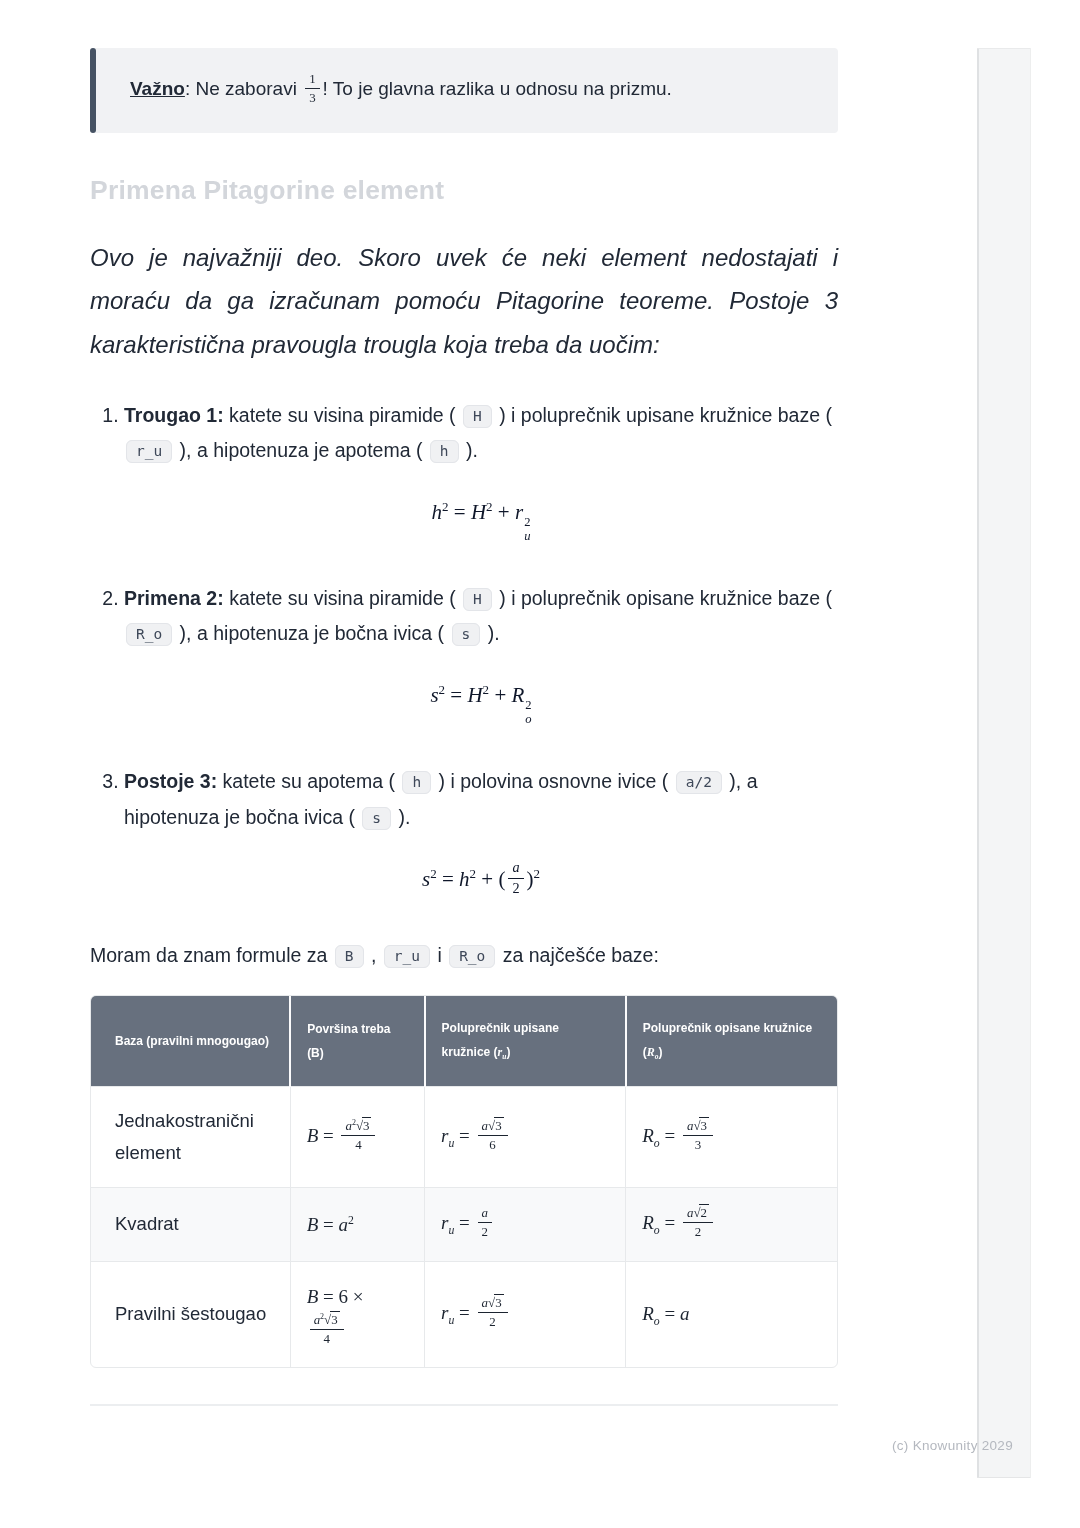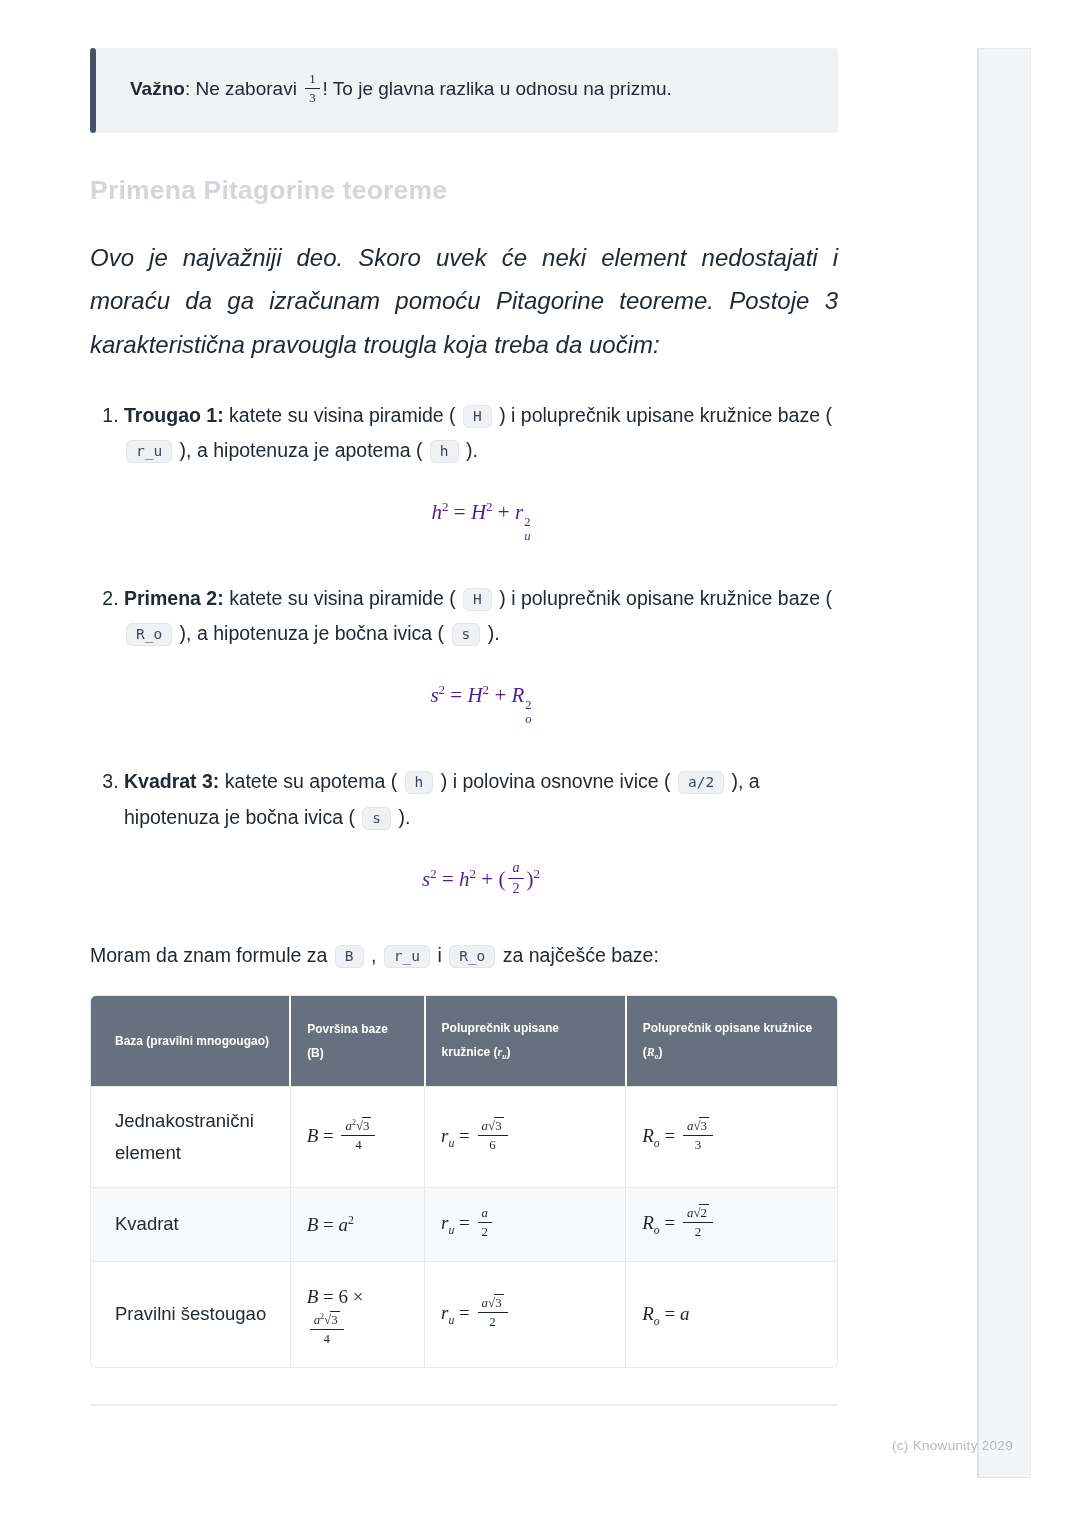--- a/index.html
+++ b/index.html
@@ -20,32 +20,32 @@
     width:1080px;height:1528px;position:relative;overflow:hidden;
     background:#ffffff;color:var(--text);
     font-family:"Liberation Sans",sans-serif;
   }
   .content{position:absolute;left:90px;top:48px;width:748px;}
 
   
   .callout{display:flex;background:var(--callout-bg);border-radius:4px;}
   .callout-bar{flex:0 0 6px;width:6px;background:var(--accent-bar);border-radius:4px;}
   .callout-body{padding:25px 28px 25px 34px;font-size:19px;line-height:1.5;}
-  .callout-body strong{font-weight:700;}
+  .callout-body strong{font-weight:700;text-decoration:underline;}
 
   
   .section-heading{margin:42px 0 0;font-size:26.5px;font-weight:600;color:var(--heading);letter-spacing:.2px;}
 
   
   .intro{margin:30px 0 0;font-size:24px;line-height:1.8;text-align:justify;font-style:italic;}
   ol.tri-list{margin:20px 0 0;padding-left:34px;}
   ol.tri-list li{font-size:19.5px;line-height:1.8;margin-top:32px;}
   .math-display{
     text-align:center;font-size:21px;margin:26px 0 38px;
-    font-family:"Liberation Serif",serif;color:#4c1d95;
+    font-family:"Liberation Serif",serif;color:#0f172a;
   }
   .note{margin:14px 0 0;font-size:19.5px;line-height:1.8;}
 
   
   .code{
     font-family:"DejaVu Sans Mono",monospace;font-size:14.5px;
     background:var(--code-bg);border:1px solid #e3e5e9;border-radius:6px;
     padding:2px 9px 3px;color:#3e4859;margin:0 2px;vertical-align:1px;white-space:nowrap;
   }
 
@@ -106,62 +106,62 @@
 <div class="content">
 
   <div class="callout">
     <div class="callout-bar"></div>
     <div class="callout-body"><strong>Važno</strong>: Ne zaboravi <span class="math"><span class="frac">
             <span class="fnum"><span class="mn">1</span></span>
             <span class="fden"><span class="mn">3</span></span>
           </span></span>! To je glavna razlika u odnosu na prizmu.</div>
   </div>
 
-  <h2 class="section-heading">Primena Pitagorine teoreme</h2>
+  <h2 class="section-heading">Primena Pitagorine element</h2>
 
   <p class="intro">Ovo je najvažniji deo. Skoro uvek će neki element nedostajati i moraću da ga izračunam pomoću Pitagorine teoreme. Postoje 3 karakteristična pravougla trougla koja treba da uočim:</p>
 
   <ol class="tri-list">
     <li>
       <div class="li-text"><strong>Trougao 1:</strong> katete su visina piramide ( <span class="code">H</span> ) i poluprečnik upisane kružnice baze ( <span class="code">r_u</span> ), a hipotenuza je apotema ( <span class="code">h</span> ).</div>
       <div class="math-display math"><span class="mi">h</span><sup class="sp"><span class="mn">2</span></sup> <span class="mn">=</span> <span class="mi">H</span><sup class="sp"><span class="mn">2</span></sup> <span class="mn">+</span> <span class="mi">r</span><span class="msupsub">
             <span class="msup"><span class="mn">2</span></span>
             <span class="msub"><span class="mi">u</span></span>
           </span></div>
     </li>
     <li>
       <div class="li-text"><strong>Primena 2:</strong> katete su visina piramide ( <span class="code">H</span> ) i poluprečnik opisane kružnice baze ( <span class="code">R_o</span> ), a hipotenuza je bočna ivica ( <span class="code">s</span> ).</div>
       <div class="math-display math"><span class="mi">s</span><sup class="sp"><span class="mn">2</span></sup> <span class="mn">=</span> <span class="mi">H</span><sup class="sp"><span class="mn">2</span></sup> <span class="mn">+</span> <span class="mi">R</span><span class="msupsub">
             <span class="msup"><span class="mn">2</span></span>
             <span class="msub"><span class="mi">o</span></span>
           </span></div>
     </li>
     <li>
-      <div class="li-text"><strong>Kvadrat 3:</strong> katete su apotema ( <span class="code">h</span> ) i polovina osnovne ivice ( <span class="code">a/2</span> ), a hipotenuza je bočna ivica ( <span class="code">s</span> ).</div>
+      <div class="li-text"><strong>Postoje 3:</strong> katete su apotema ( <span class="code">h</span> ) i polovina osnovne ivice ( <span class="code">a/2</span> ), a hipotenuza je bočna ivica ( <span class="code">s</span> ).</div>
       <div class="math-display math"><span class="mi">s</span><sup class="sp"><span class="mn">2</span></sup> <span class="mn">=</span> <span class="mi">h</span><sup class="sp"><span class="mn">2</span></sup> <span class="mn">+</span> <span class="mn">(</span><span class="frac">
             <span class="fnum"><span class="mi">a</span></span>
             <span class="fden"><span class="mn">2</span></span>
           </span><span class="mn">)</span><sup class="sp"><span class="mn">2</span></sup></div>
     </li>
   </ol>
 
   <p class="note">Moram da znam formule za <span class="code">B</span> , <span class="code">r_u</span> i <span class="code">R_o</span> za najčešće baze:</p>
 
   <div class="table-wrap">
     <table>
       <colgroup>
         <col style="width:197px">
           <col style="width:133px">
           <col style="width:199px">
           <col style="width:209px">
       </colgroup>
       <thead>
           <tr id="thead-row">
             <th>Baza (pravilni mnogougao)</th>
-            <th>Površina baze (B)</th>
+            <th>Površina treba (B)</th>
             <th>Poluprečnik upisane kružnice (<span class="math"><span class="mi">r</span><sub class="sb"><span class="mi">u</span></sub></span>)</th>
             <th>Poluprečnik opisane kružnice (<span class="math"><span class="mi">R</span><sub class="sb"><span class="mi">o</span></sub></span>)</th>
           </tr>
         </thead>
       <tbody id="table-body">
           <tr>
             <td>Jednakostranični element</td>
             <td><span class="math"><span class="mi">B</span> <span class="mn">=</span> <span class="frac">
                   <span class="fnum"><span class="mi">a</span><sup class="sp"><span class="mn">2</span></sup><span class="sqrt"><span class="rsign">√</span><span class="srad"><span class="mn">3</span></span></span></span>
                   <span class="fden"><span class="mn">4</span></span>

